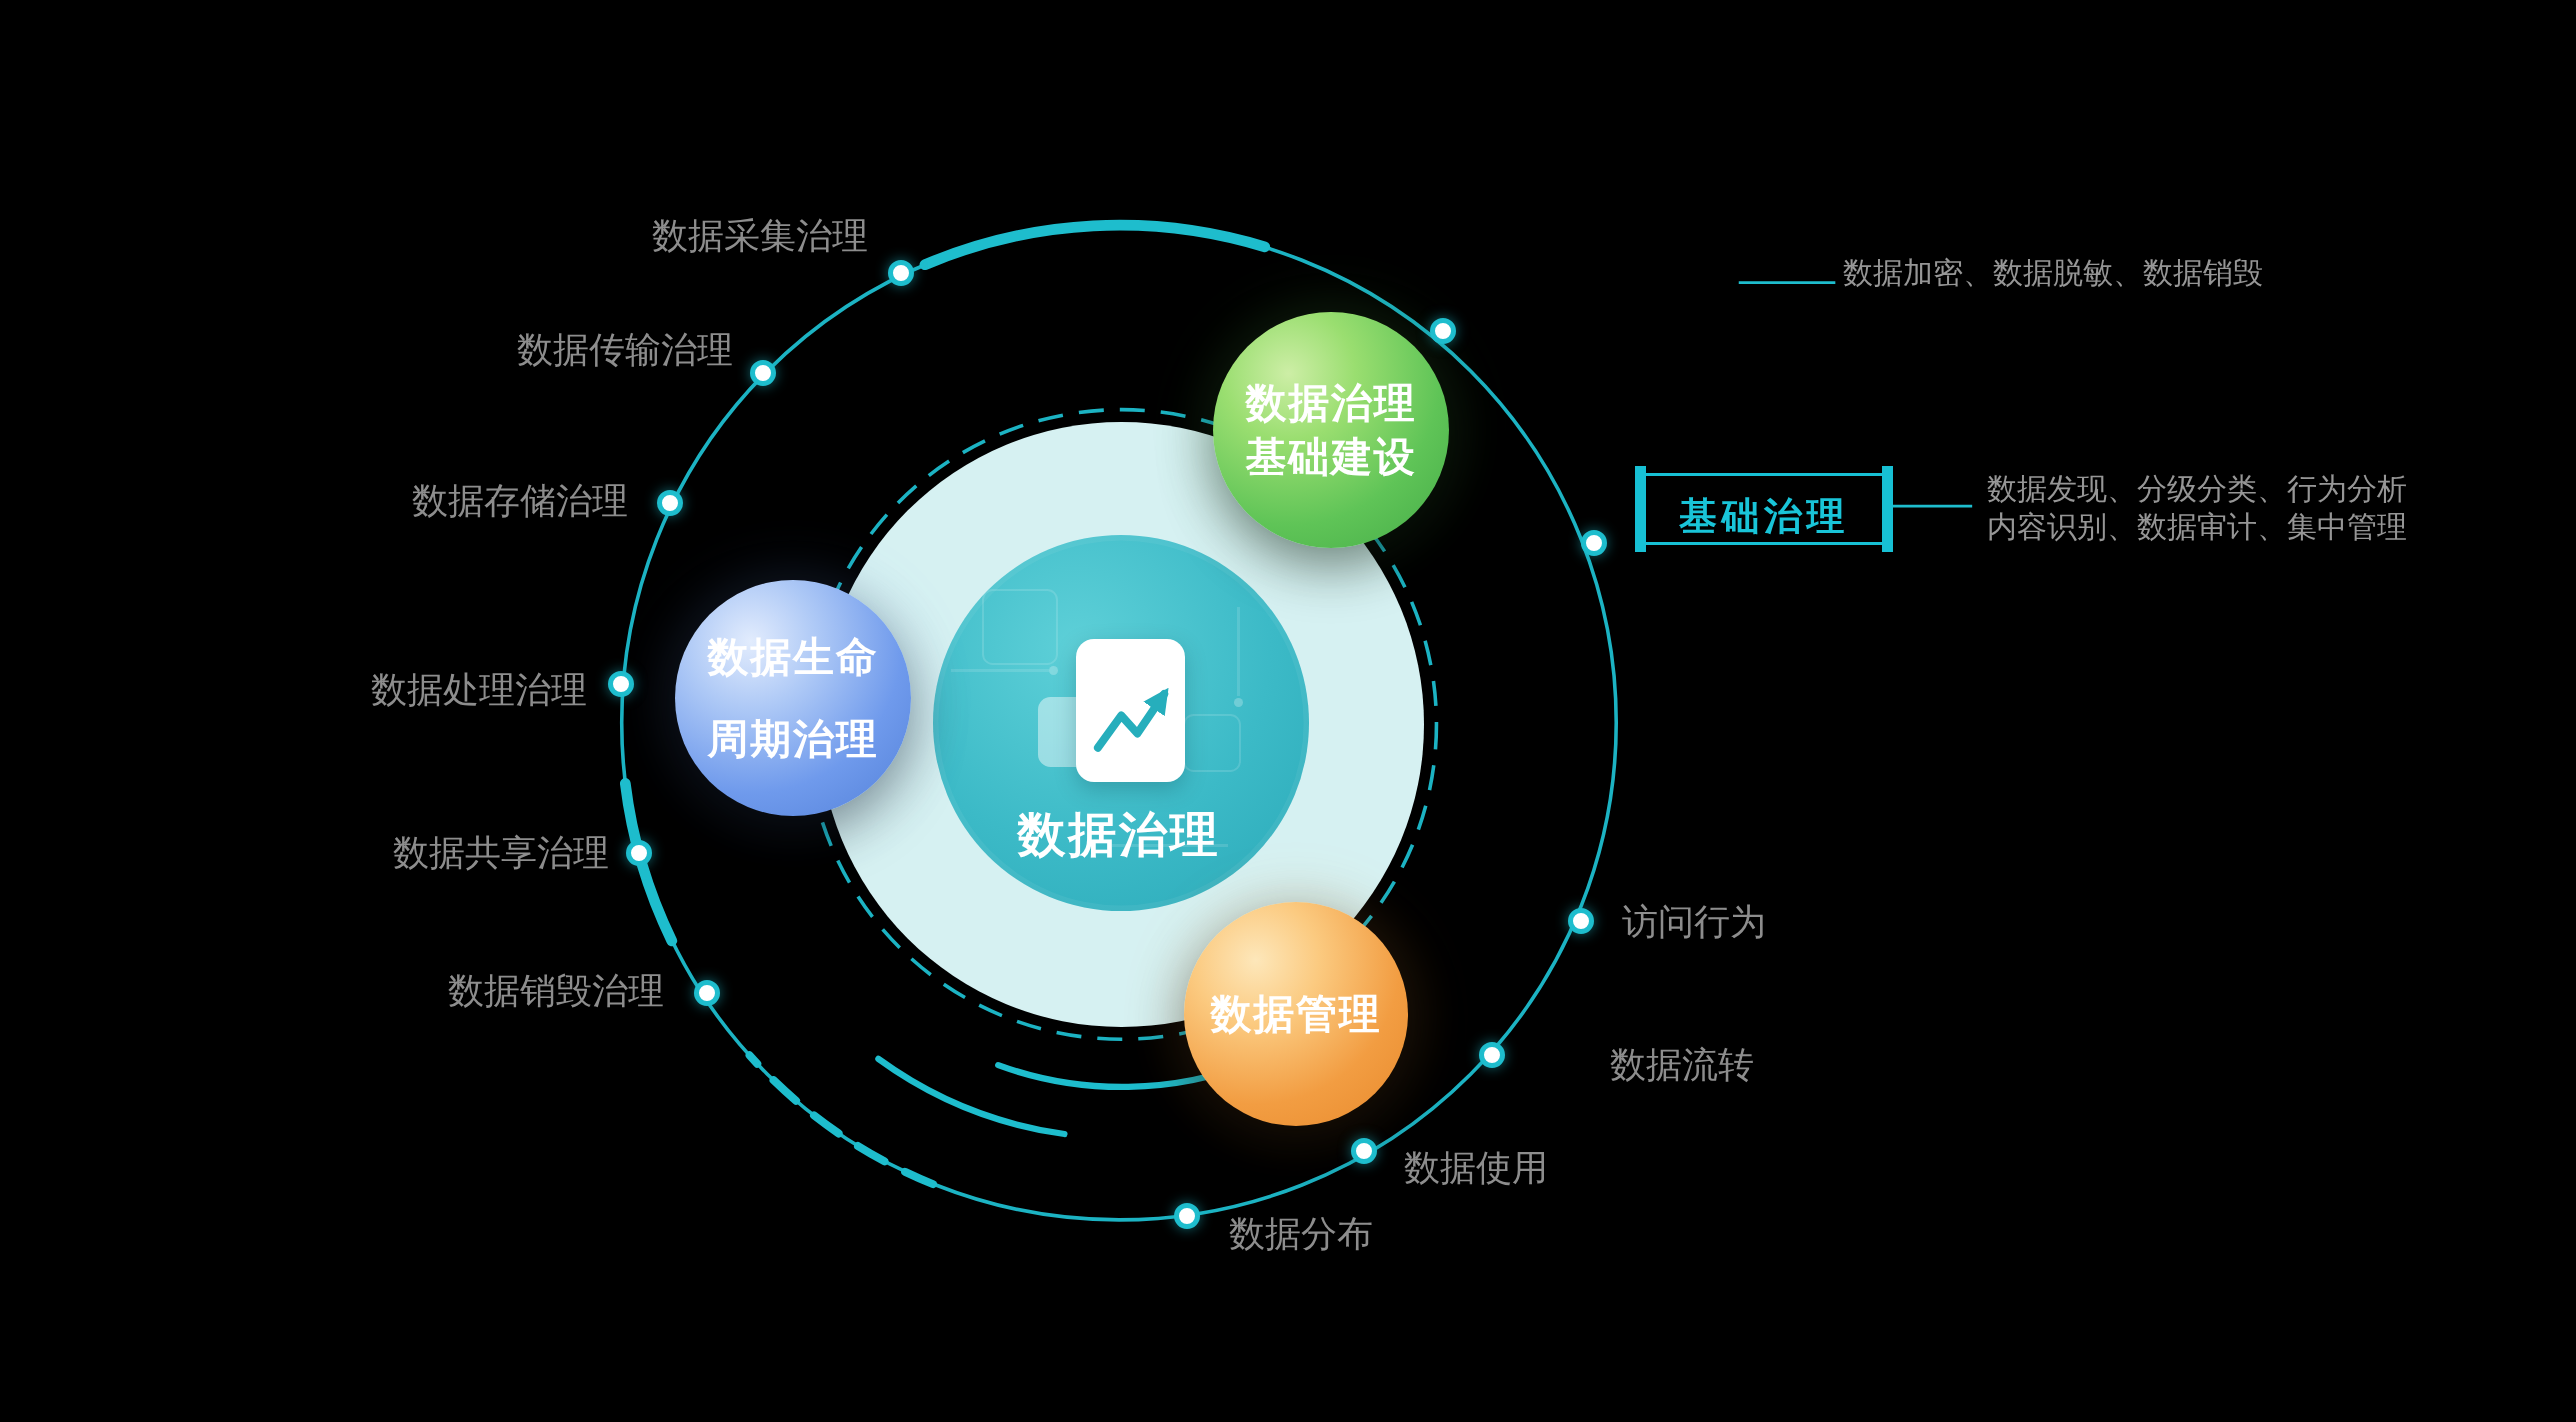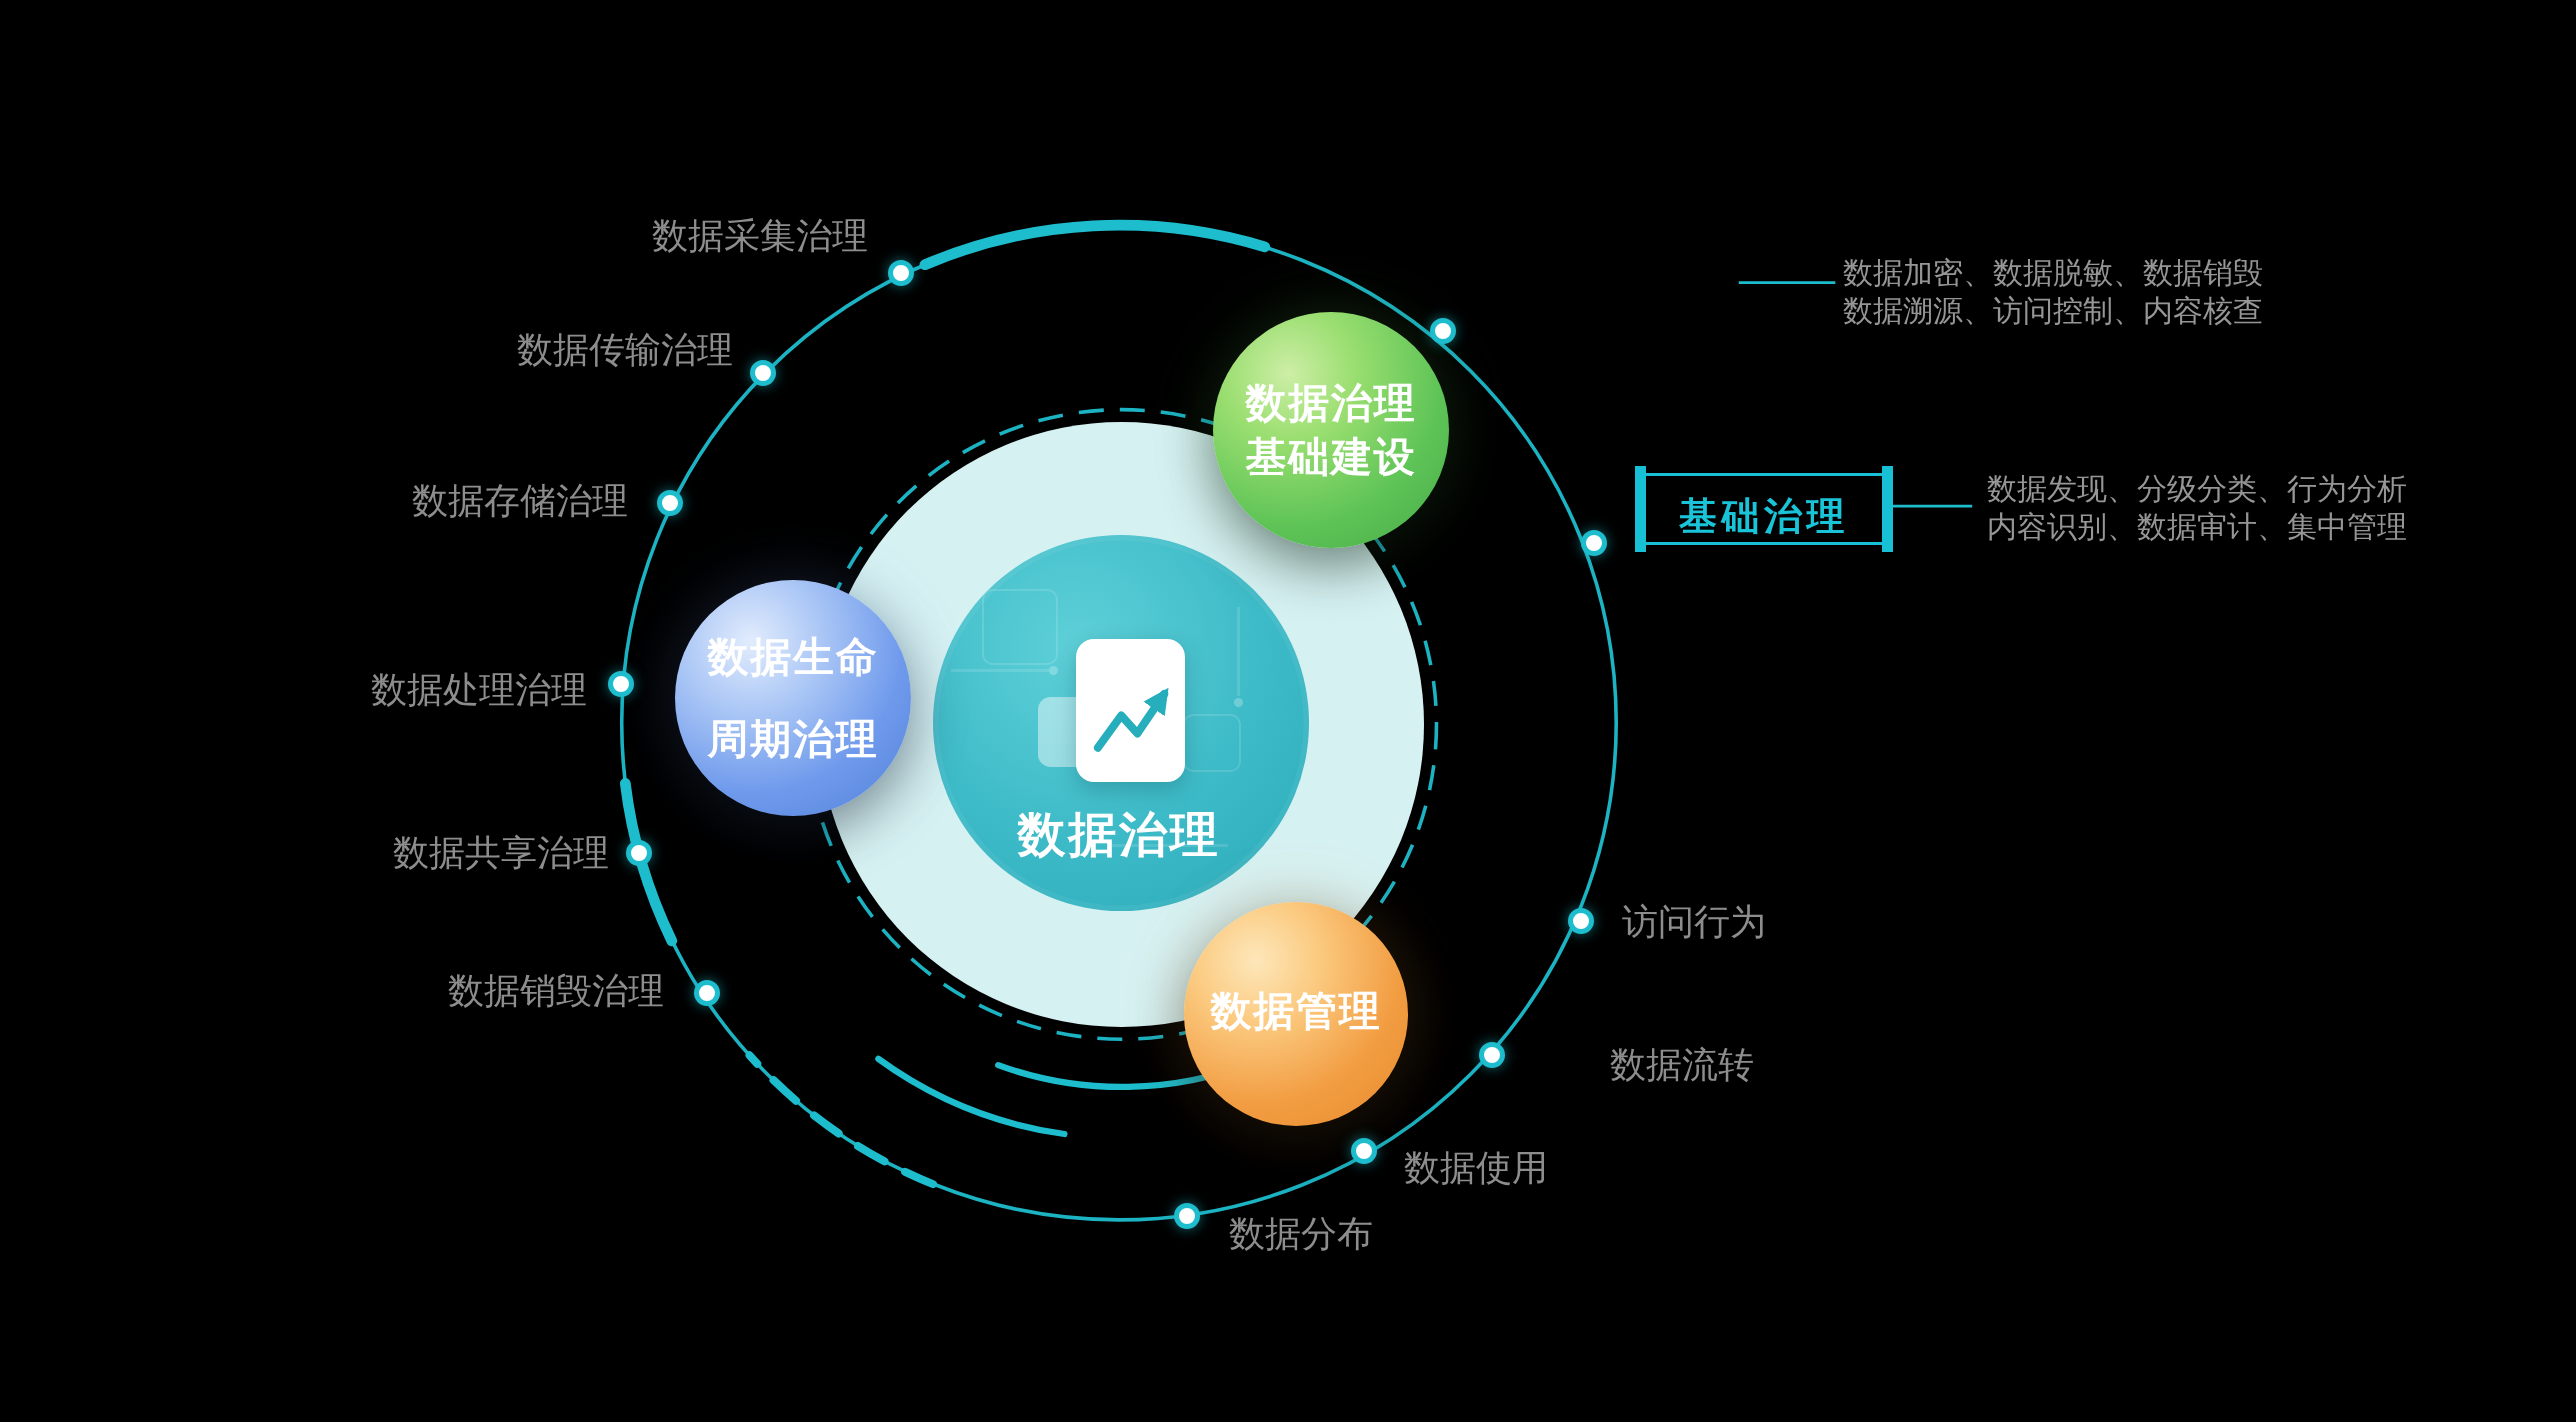--- a/index.html
+++ b/index.html
@@ -112,21 +112,20 @@
     width: 236px; height: 236px;
     background: radial-gradient(circle at 32% 26%, #e2ecfd 0%, #aec9f6 28%, #6f9aec 64%, #5280d8 100%);
     box-shadow: 0 18px 54px rgba(0,0,0,0.40), 0 0 63px rgba(111,154,236,0.22);
     gap: 28px;
   }
   .bubble.orange {
     left: 1184px; top: 902px;
     width: 224px; height: 224px;
     background: radial-gradient(circle at 32% 26%, #fde7ba 0%, #fbca80 28%, #f29d42 64%, #e8892b 100%);
     box-shadow: 0 18px 54px rgba(0,0,0,0.40), 0 0 63px rgba(242,157,66,0.22);
-    font-family: Liberation Mono, monospace;
   }
   .dot {
     position: absolute;
     width: 16px; height: 16px;
     border-radius: 50%;
     background: #ffffff;
     border: 5.4px solid #1ebdcd;
     box-shadow: 0 0 12.5px rgba(30,189,205,0.55);
     z-index: 9;
   }
@@ -247,21 +246,20 @@
   <div class="orbit-label" style="right:1967px; top:833px;">数据共享治理</div>
   <div class="orbit-label" style="right:1912px; top:971px;">数据销毁治理</div>
 
   <div class="orbit-label" style="left:1622px; top:902px;">访问行为</div>
   <div class="orbit-label" style="left:1610px; top:1045px;">数据流转</div>
   <div class="orbit-label" style="left:1404px; top:1148px;">数据使用</div>
   <div class="orbit-label" style="left:1229px; top:1214px;">数据分布</div>
 
   <div class="callout-desc" style="left:1843px; top:254px;">
     <div>数据加密、数据脱敏、数据销毁</div>
-    <div>数据溯源、访问控制、内容核查</div>
   </div>
 
   <div class="callout-box" style="left:1640px; top:473px; width:242px; height:66px;align-items:flex-end;">
     <span>基础治理</span>
   </div>
   <div class="callout-desc" style="left:1987px; top:470px;">
     <div>数据发现、分级分类、行为分析</div>
     <div>内容识别、数据审计、集中管理</div>
   </div>
 

